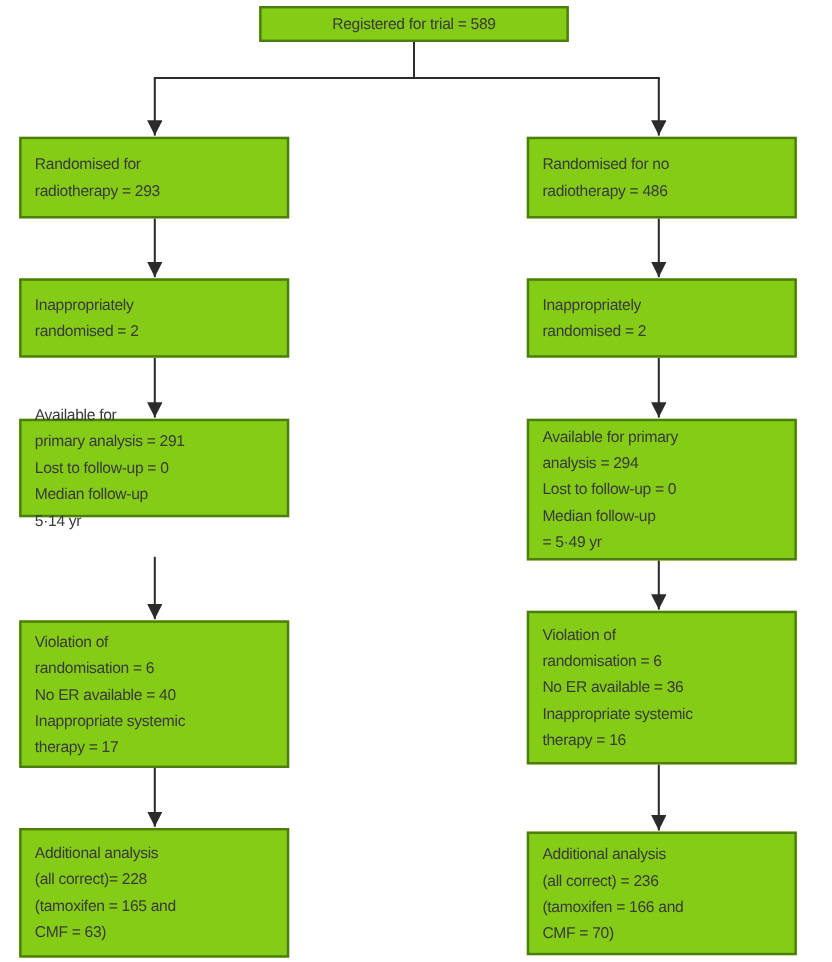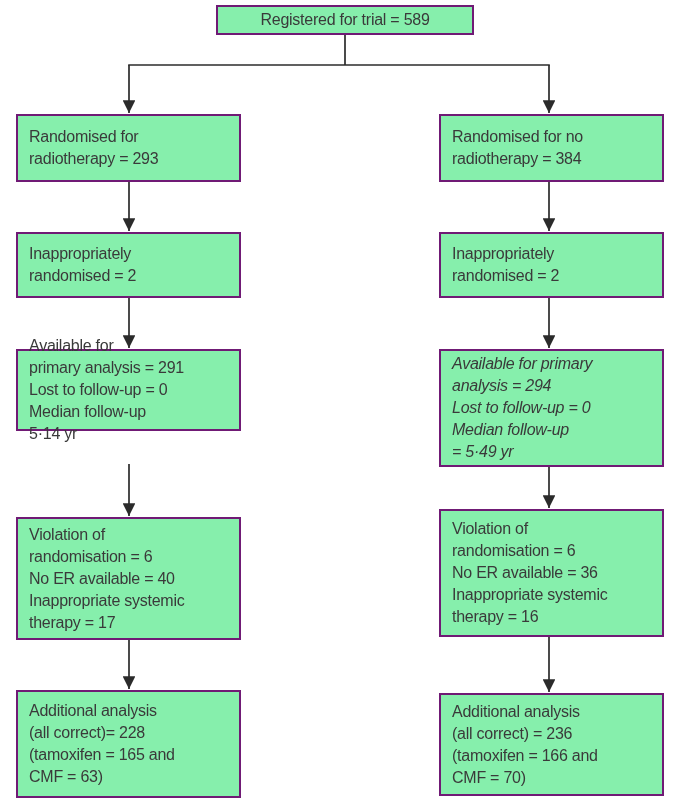--- a/index.html
+++ b/index.html
@@ -17,24 +17,24 @@
   }
   .connector-layer {
     position: absolute;
     inset: 0;
     width: 693px;
     height: 802px;
   }
   .box {
     position: absolute;
     box-sizing: border-box;
-    border: 2px solid #701a75;
-    background: #86efac;
+    border: 2px solid #4d7c0f;
+    background: #84cc16;
     color: #3a3a3a;
-    font-size: 16px;
+    font-size: 13px;
     line-height: 22px;
     letter-spacing: -0.25px;
     white-space: pre-line;
     display: flex;
     align-items: center;
     padding: 2px 4px 2px 11px;
   }
   .box.top {
     left: 216px; top: 5px; width: 258px; height: 30px;
     justify-content: center;
@@ -44,21 +44,21 @@
   
   .col-left  { left: 16px;  width: 225px; }
   .col-right { left: 439px; width: 225px; }
   .l1 { top: 114px; height: 68px; }
   .l2 { top: 232px; height: 66px; }
   .l3 { top: 349px; height: 82px; }
   .l4 { top: 517px; height: 123px; }
   .l5 { top: 690px; height: 108px; }
   .r1 { top: 114px; height: 68px; }
   .r2 { top: 232px; height: 66px; }
-  .r3 { top: 349px; height: 118px; font-style: italic; }
+  .r3 { top: 349px; height: 118px; }
   .r4 { top: 509px; height: 128px; }
   .r5 { top: 693px; height: 103px; }
   .connector-layer line {
     stroke: #2b2b2b;
     stroke-width: 1.7;
   }
 </style>
 </head>
 <body>
 
@@ -102,21 +102,21 @@
 randomisation = 6
 No ER available = 40
 Inappropriate systemic
 therapy = 17</div>
   <div class="box col-left l5">Additional analysis
 (all correct)= 228
 (tamoxifen = 165 and
 CMF = 63)</div>
 
   <div class="box col-right r1">Randomised for no
-radiotherapy = 384</div>
+radiotherapy = 486</div>
   <div class="box col-right r2">Inappropriately
 randomised = 2</div>
   <div class="box col-right r3">Available for primary
 analysis = 294
 Lost to follow-up = 0
 Median follow-up
 = 5·49 yr</div>
   <div class="box col-right r4">Violation of
 randomisation = 6
 No ER available = 36

